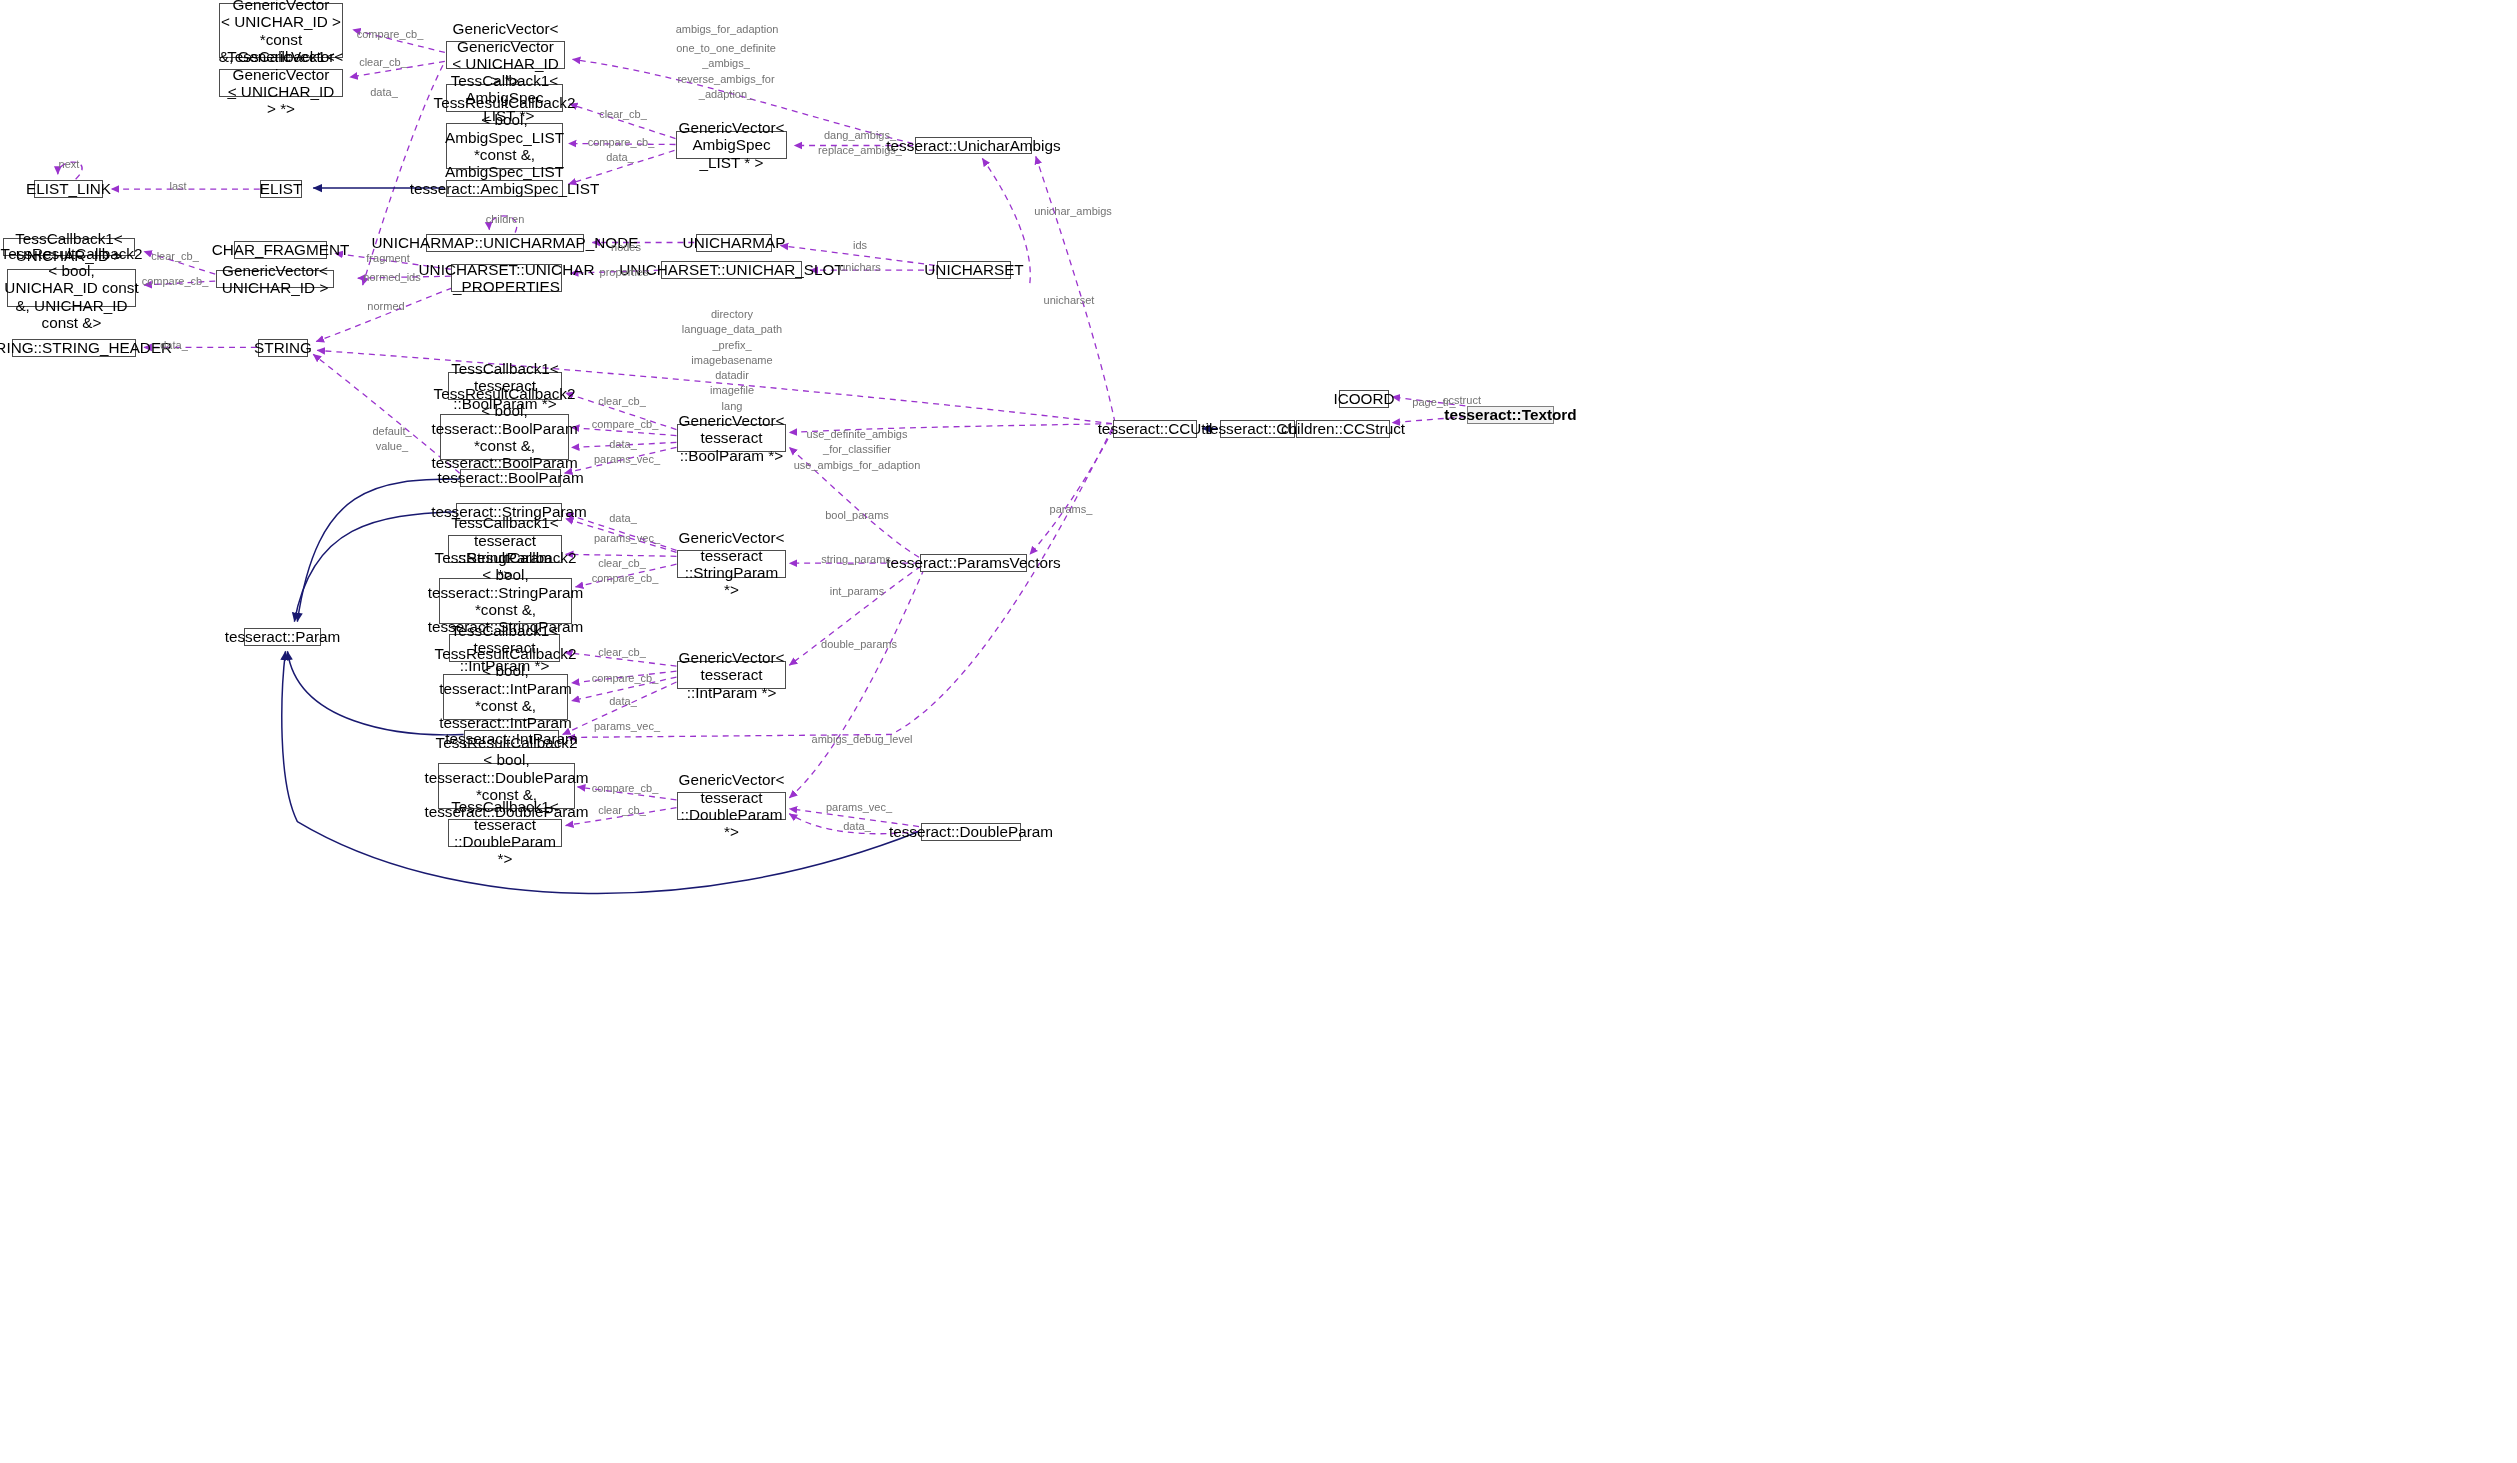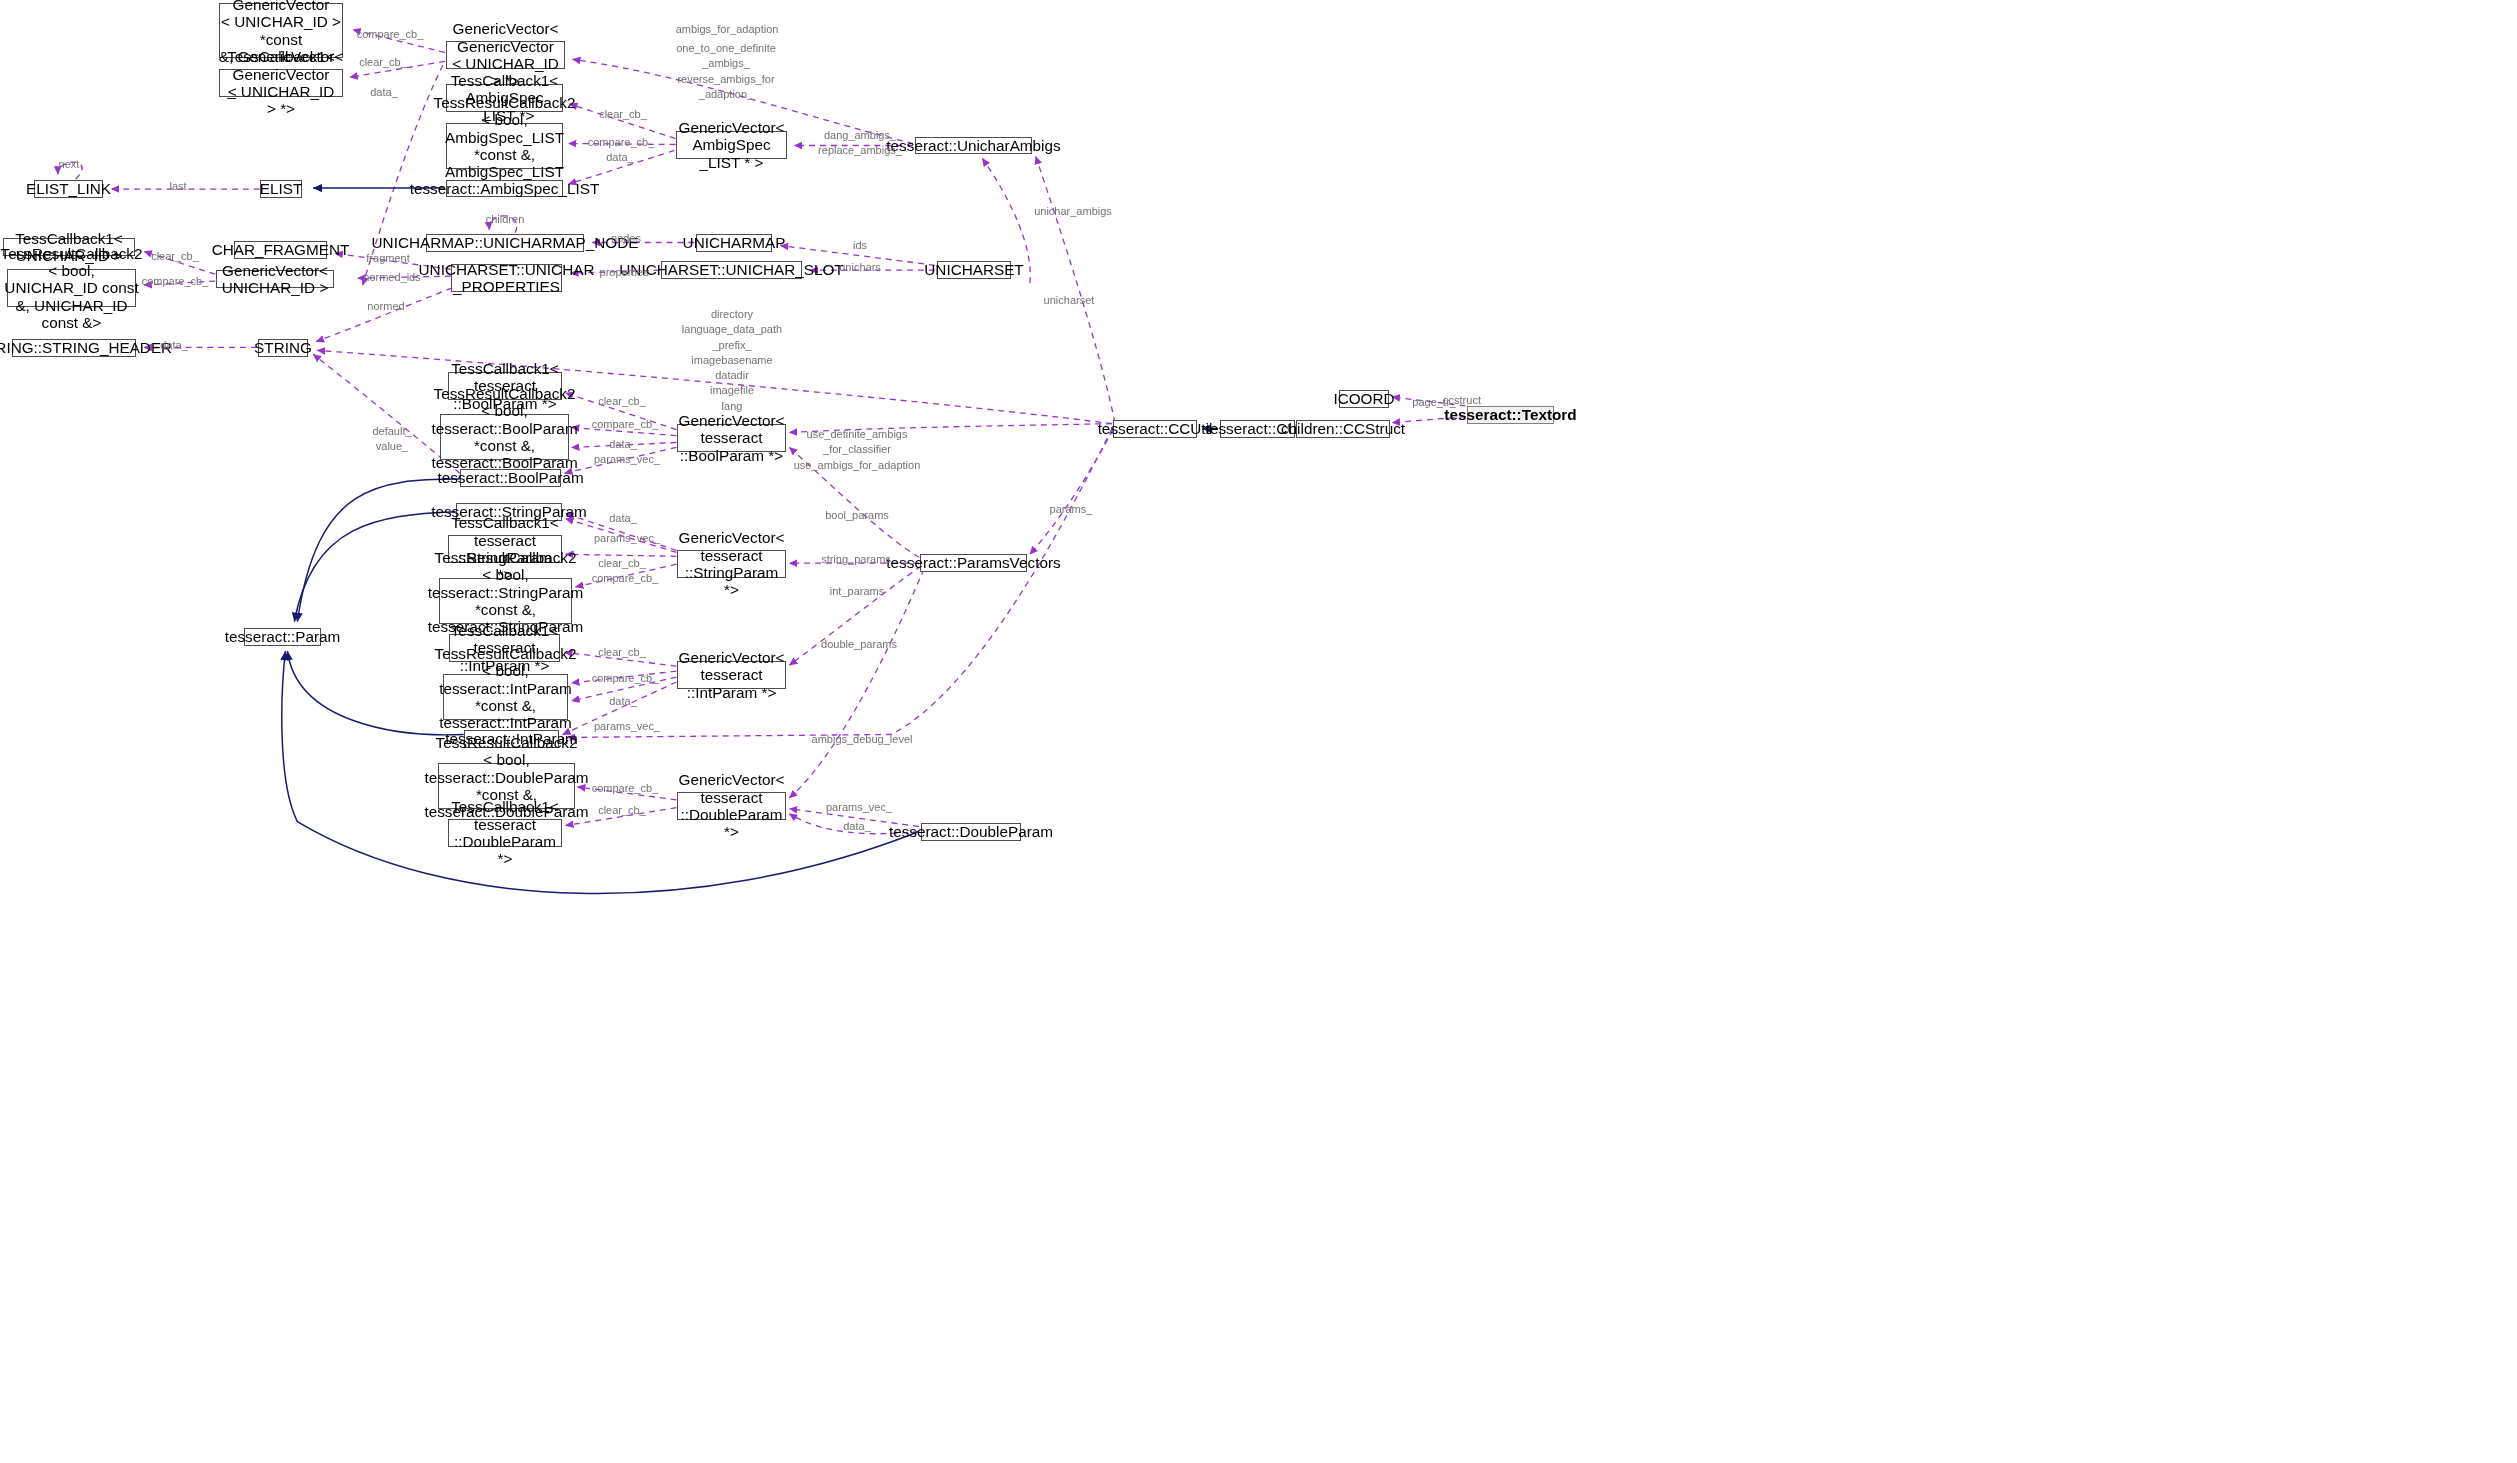--- a/index.html
+++ b/index.html
@@ -249,21 +249,21 @@
 _adaption_</div>
   <div class="elabel" style="left:623px;top:107px;">clear_cb_</div>
   <div class="elabel" style="left:621px;top:135px;">compare_cb_</div>
   <div class="elabel" style="left:620px;top:150px;">data_</div>
   <div class="elabel" style="left:860px;top:128px;">dang_ambigs_
 replace_ambigs_</div>
   <div class="elabel" style="left:178px;top:179px;">last</div>
   <div class="elabel" style="left:69px;top:157px;">next</div>
   <div class="elabel" style="left:1073px;top:204px;">unichar_ambigs</div>
   <div class="elabel" style="left:505px;top:212px;">children</div>
-  <div class="elabel" style="left:626px;top:231px;">nodes</div>
+  <div class="elabel" style="left:626px;top:240px;">nodes</div>
   <div class="elabel" style="left:860px;top:238px;">ids</div>
   <div class="elabel" style="left:175px;top:249px;">clear_cb_</div>
   <div class="elabel" style="left:388px;top:251px;">fragment</div>
   <div class="elabel" style="left:624px;top:265px;">properties</div>
   <div class="elabel" style="left:860px;top:260px;">unichars</div>
   <div class="elabel" style="left:175px;top:274px;">compare_cb_</div>
   <div class="elabel" style="left:392px;top:270px;">normed_ids</div>
   <div class="elabel" style="left:1069px;top:293px;">unicharset</div>
   <div class="elabel" style="left:386px;top:299px;">normed</div>
   <div class="elabel" style="left:732px;top:307px;">directory

